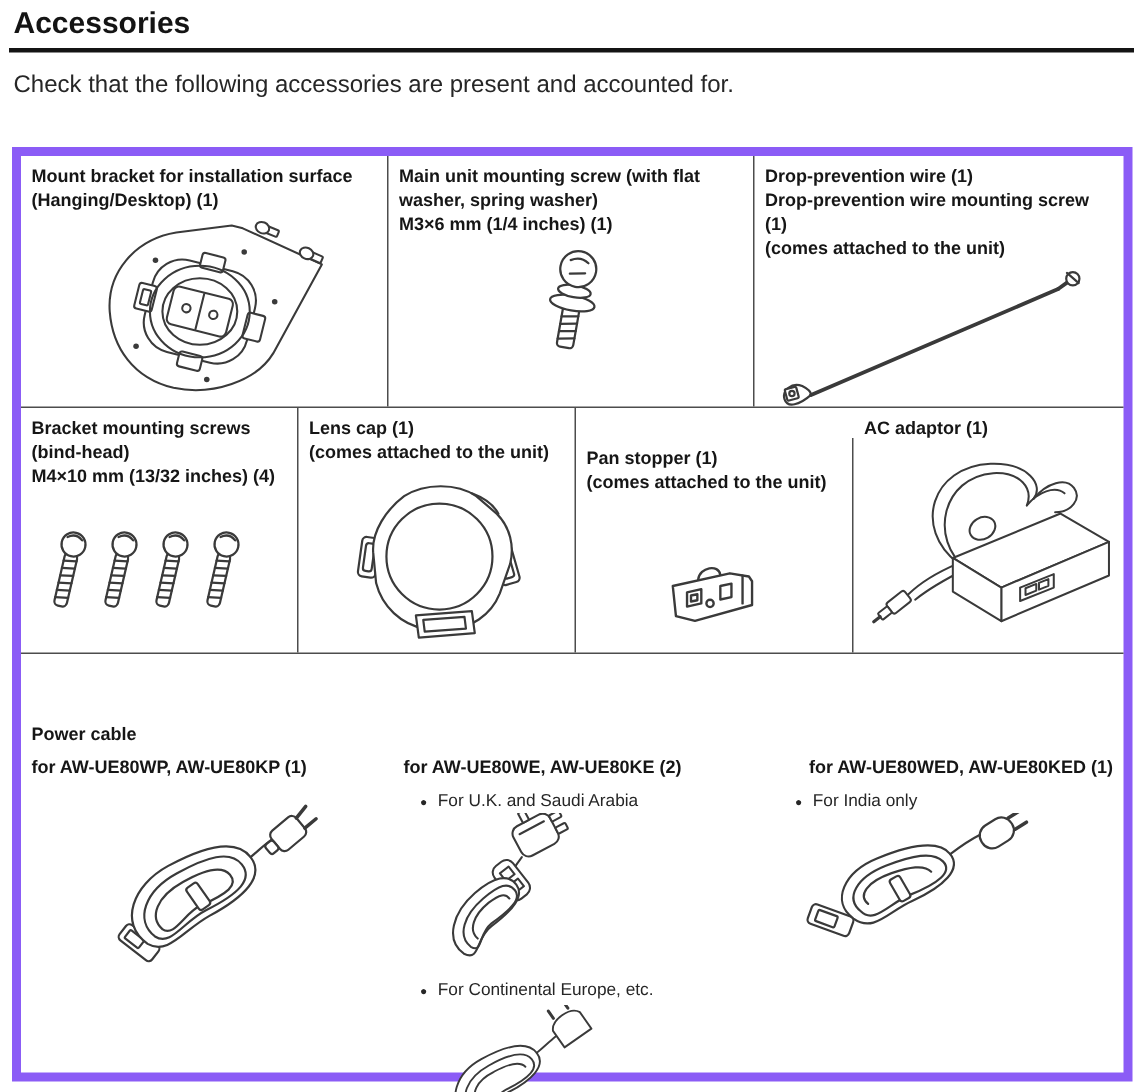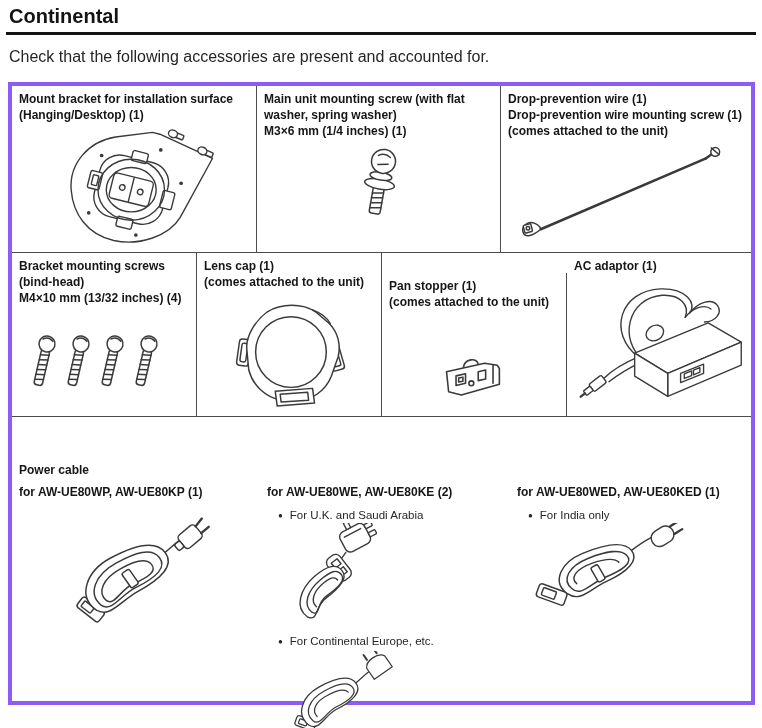--- a/index.html
+++ b/index.html
@@ -11,22 +11,22 @@
   .page-title{
     position:absolute;left:9px;top:5px;font-size:20px;font-weight:bold;color:#141414;
   }
   .title-rule{
     position:absolute;left:6px;top:32px;width:750px;height:3px;background:#141414;
   }
   .intro{
     position:absolute;left:9px;top:49px;width:748px;font-size:16px;line-height:15px;color:#262626;
   }
   .acc-table{
-    position:absolute;left:8px;top:82px;width:747px;height:623px;
-    border:4px solid #8b5cf6;box-sizing:border-box;display:flex;flex-direction:column;background:#fff;
+    position:absolute;left:8px;top:98px;width:747px;height:623px;
+    border:6px solid #8b5cf6;box-sizing:border-box;display:flex;flex-direction:column;background:#fff;
   }
   .t-row{display:flex;box-sizing:border-box;border-bottom:1px solid #4c4c4c;}
   .t-row.last{border-bottom:none;flex:1;}
   .cell{
     box-sizing:border-box;border-right:1px solid #4c4c4c;padding:5px 7px;position:relative;overflow:hidden;
   }
   .cell.last{border-right:none;}
   .cell-title{
     font-weight:bold;font-size:12px;line-height:16px;white-space:pre-line;color:#161616;
   }
@@ -41,21 +41,21 @@
   .p-col{box-sizing:border-box;display:flex;flex-direction:column;}
   .bullet-line{
     font-size:11.5px;color:#262626;display:flex;align-items:center;gap:7px;
     margin:9px 0 0 11px;
   }
   .marker{font-size:8px;line-height:11px;}
 </style>
 </head>
 <body>
 
-<div class="page-title">Continental</div>
+<div class="page-title">Accessories</div>
 <div class="title-rule"></div>
 <div class="intro">
   <div>Check that the following accessories are present and accounted for.</div>
 </div>
 
 <div class="acc-table">
 
   <div class="t-row" style="height:168px;">
 
     <div class="cell" style="width:245px;">
@@ -341,21 +341,21 @@
               <path class="ln" d="M 78,38 C 84,33 88,29 93,25"></path>
               <g transform="rotate(-35 105 18)">
                 <path class="fw" d="M 92,12 C 96,4 114,4 118,12 L 118,28 L 92,28 Z"></path>
                 <line class="pin" x1="98" y1="4" x2="98" y2="-3"></line>
                 <line class="pin" x1="112" y1="4" x2="112" y2="-3"></line>
               </g>
             </svg>
           </div>
         </div>
 
-        <div class="p-col" style="flex:1;">
+        <div class="p-col" style="flex:1;text-align:right;">
           <div class="cell-title">for AW-UE80WED, AW-UE80KED (1)</div>
           <div class="bullet-line">
             <span class="marker">●</span>
             <span>For India only</span>
           </div>
           <div class="illus" style="margin-top:2px;justify-content:flex-start;padding-left:14px;">
             <svg width="158" height="88" viewBox="0 0 160 90">
               <g transform="rotate(20 20 74)">
                   <rect class="fw" x="5" y="66" width="30" height="14" rx="3"></rect>
                   <rect class="ln" x="10" y="69" width="14" height="8" rx="1"></rect>

